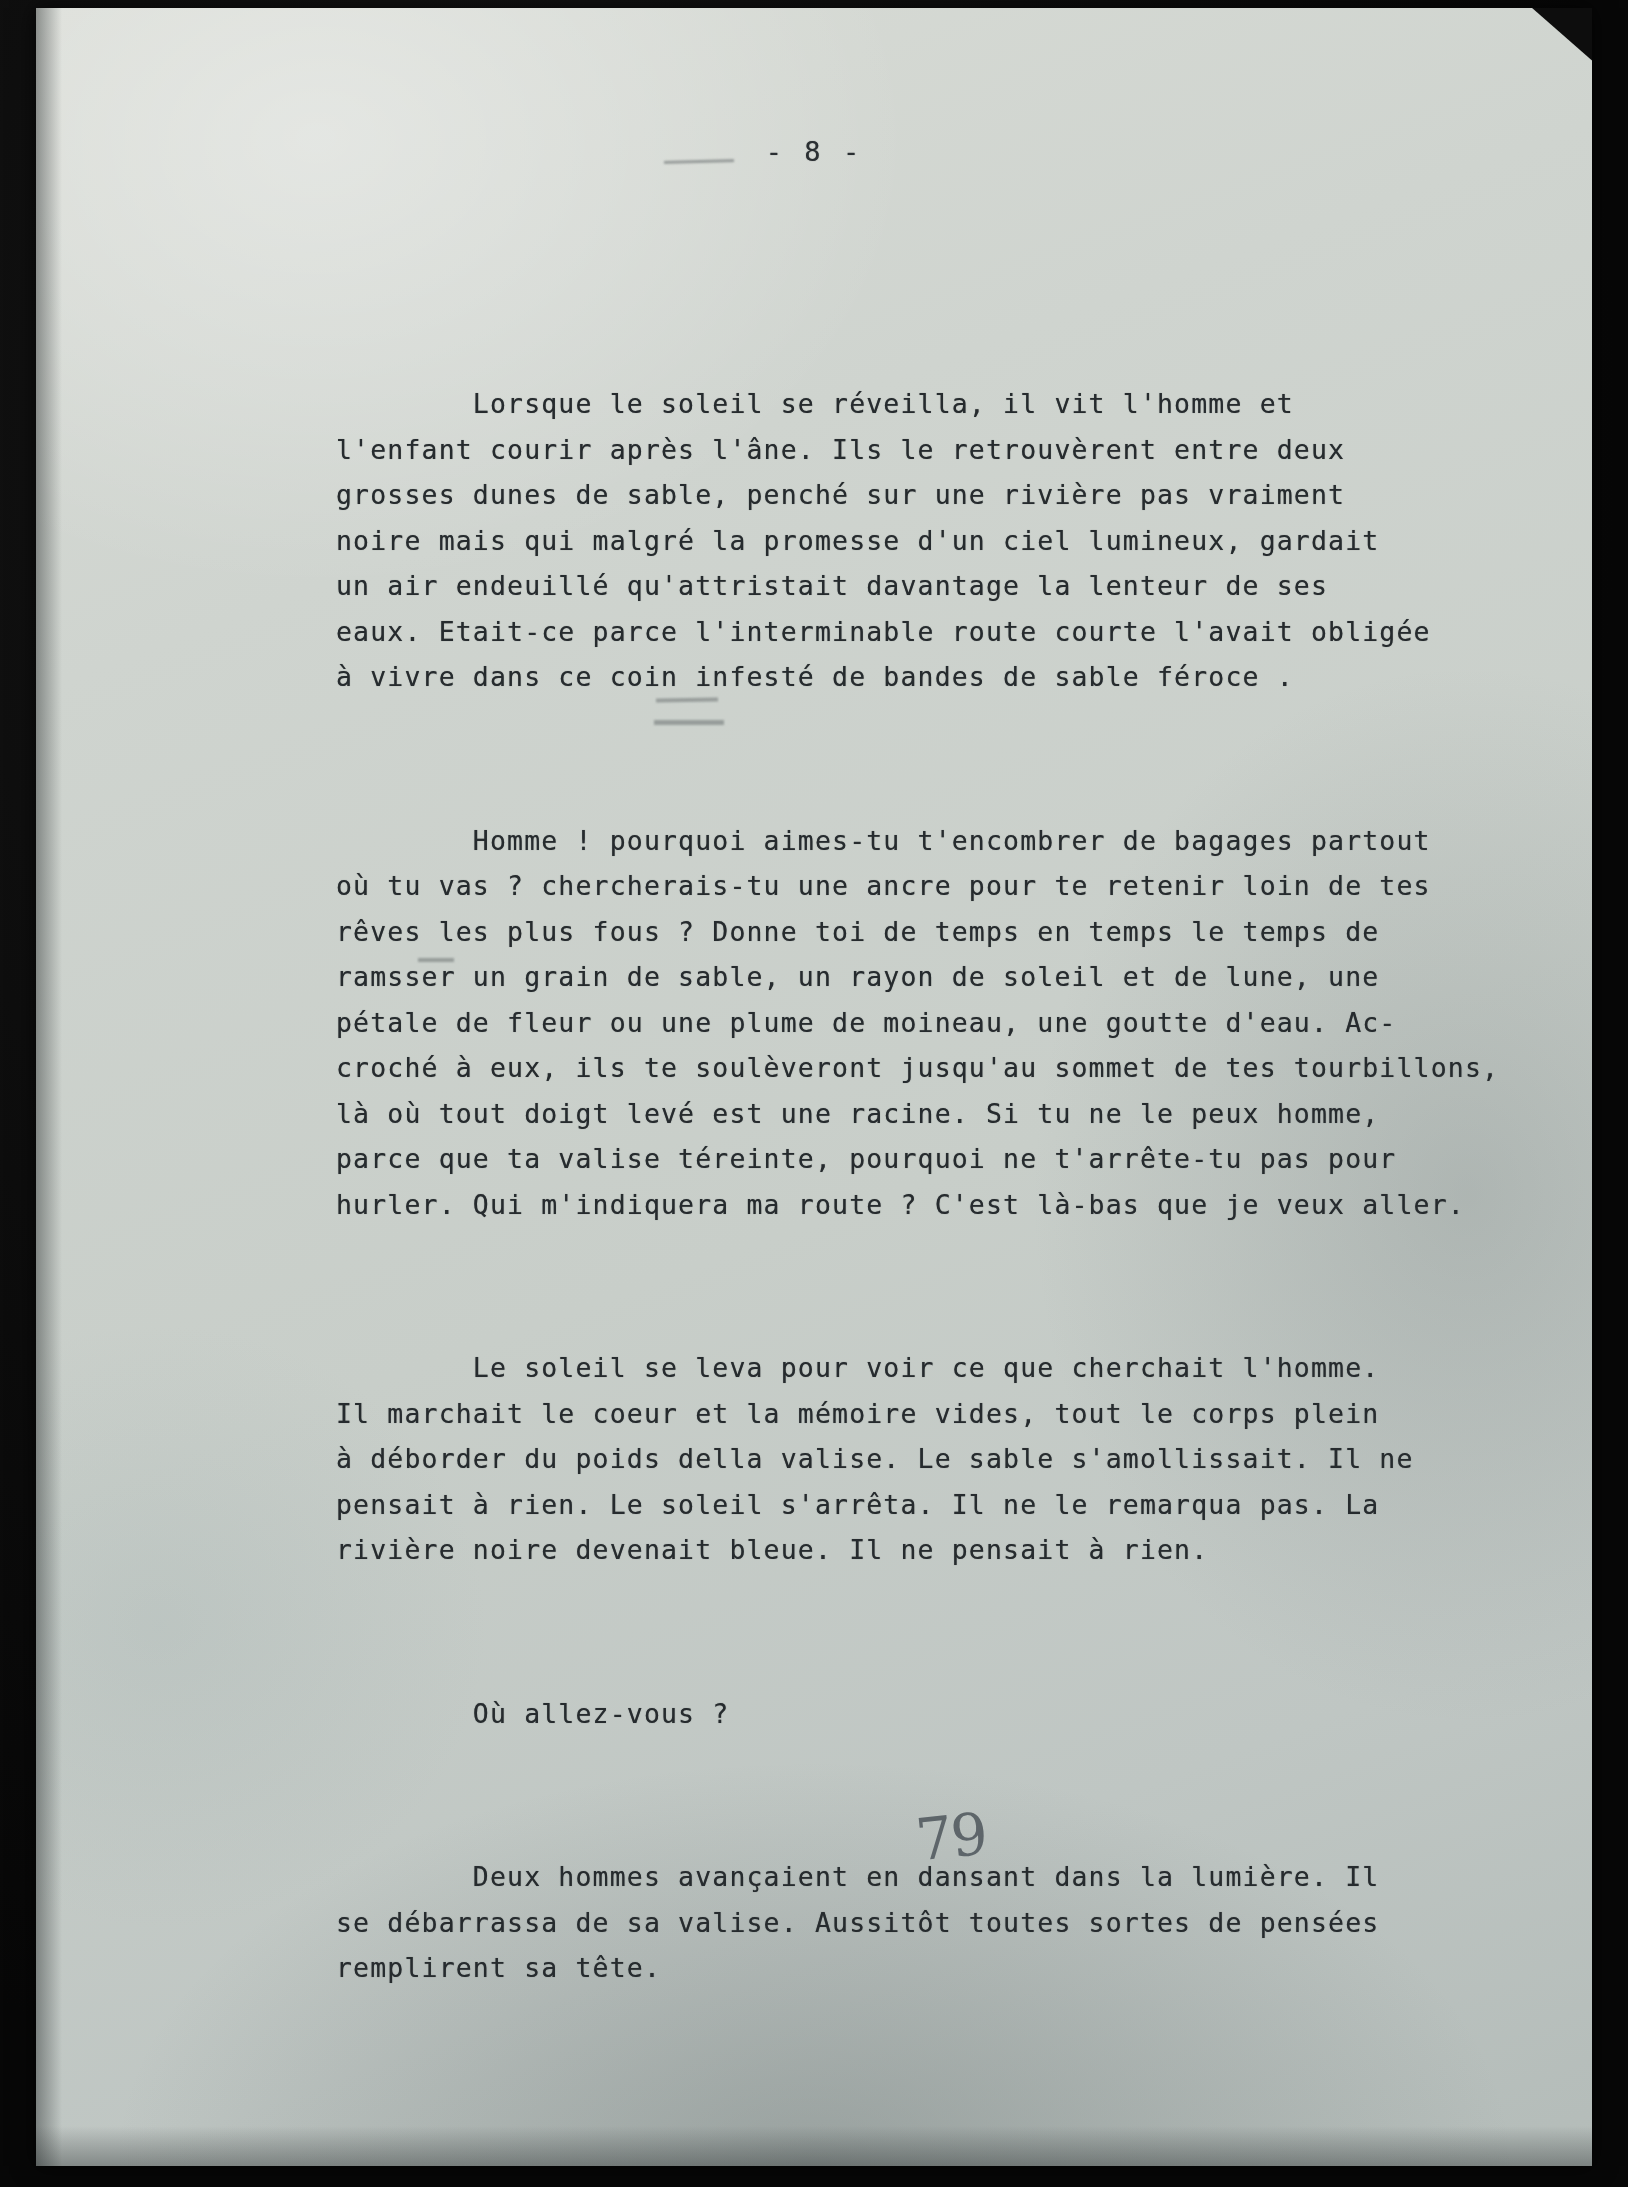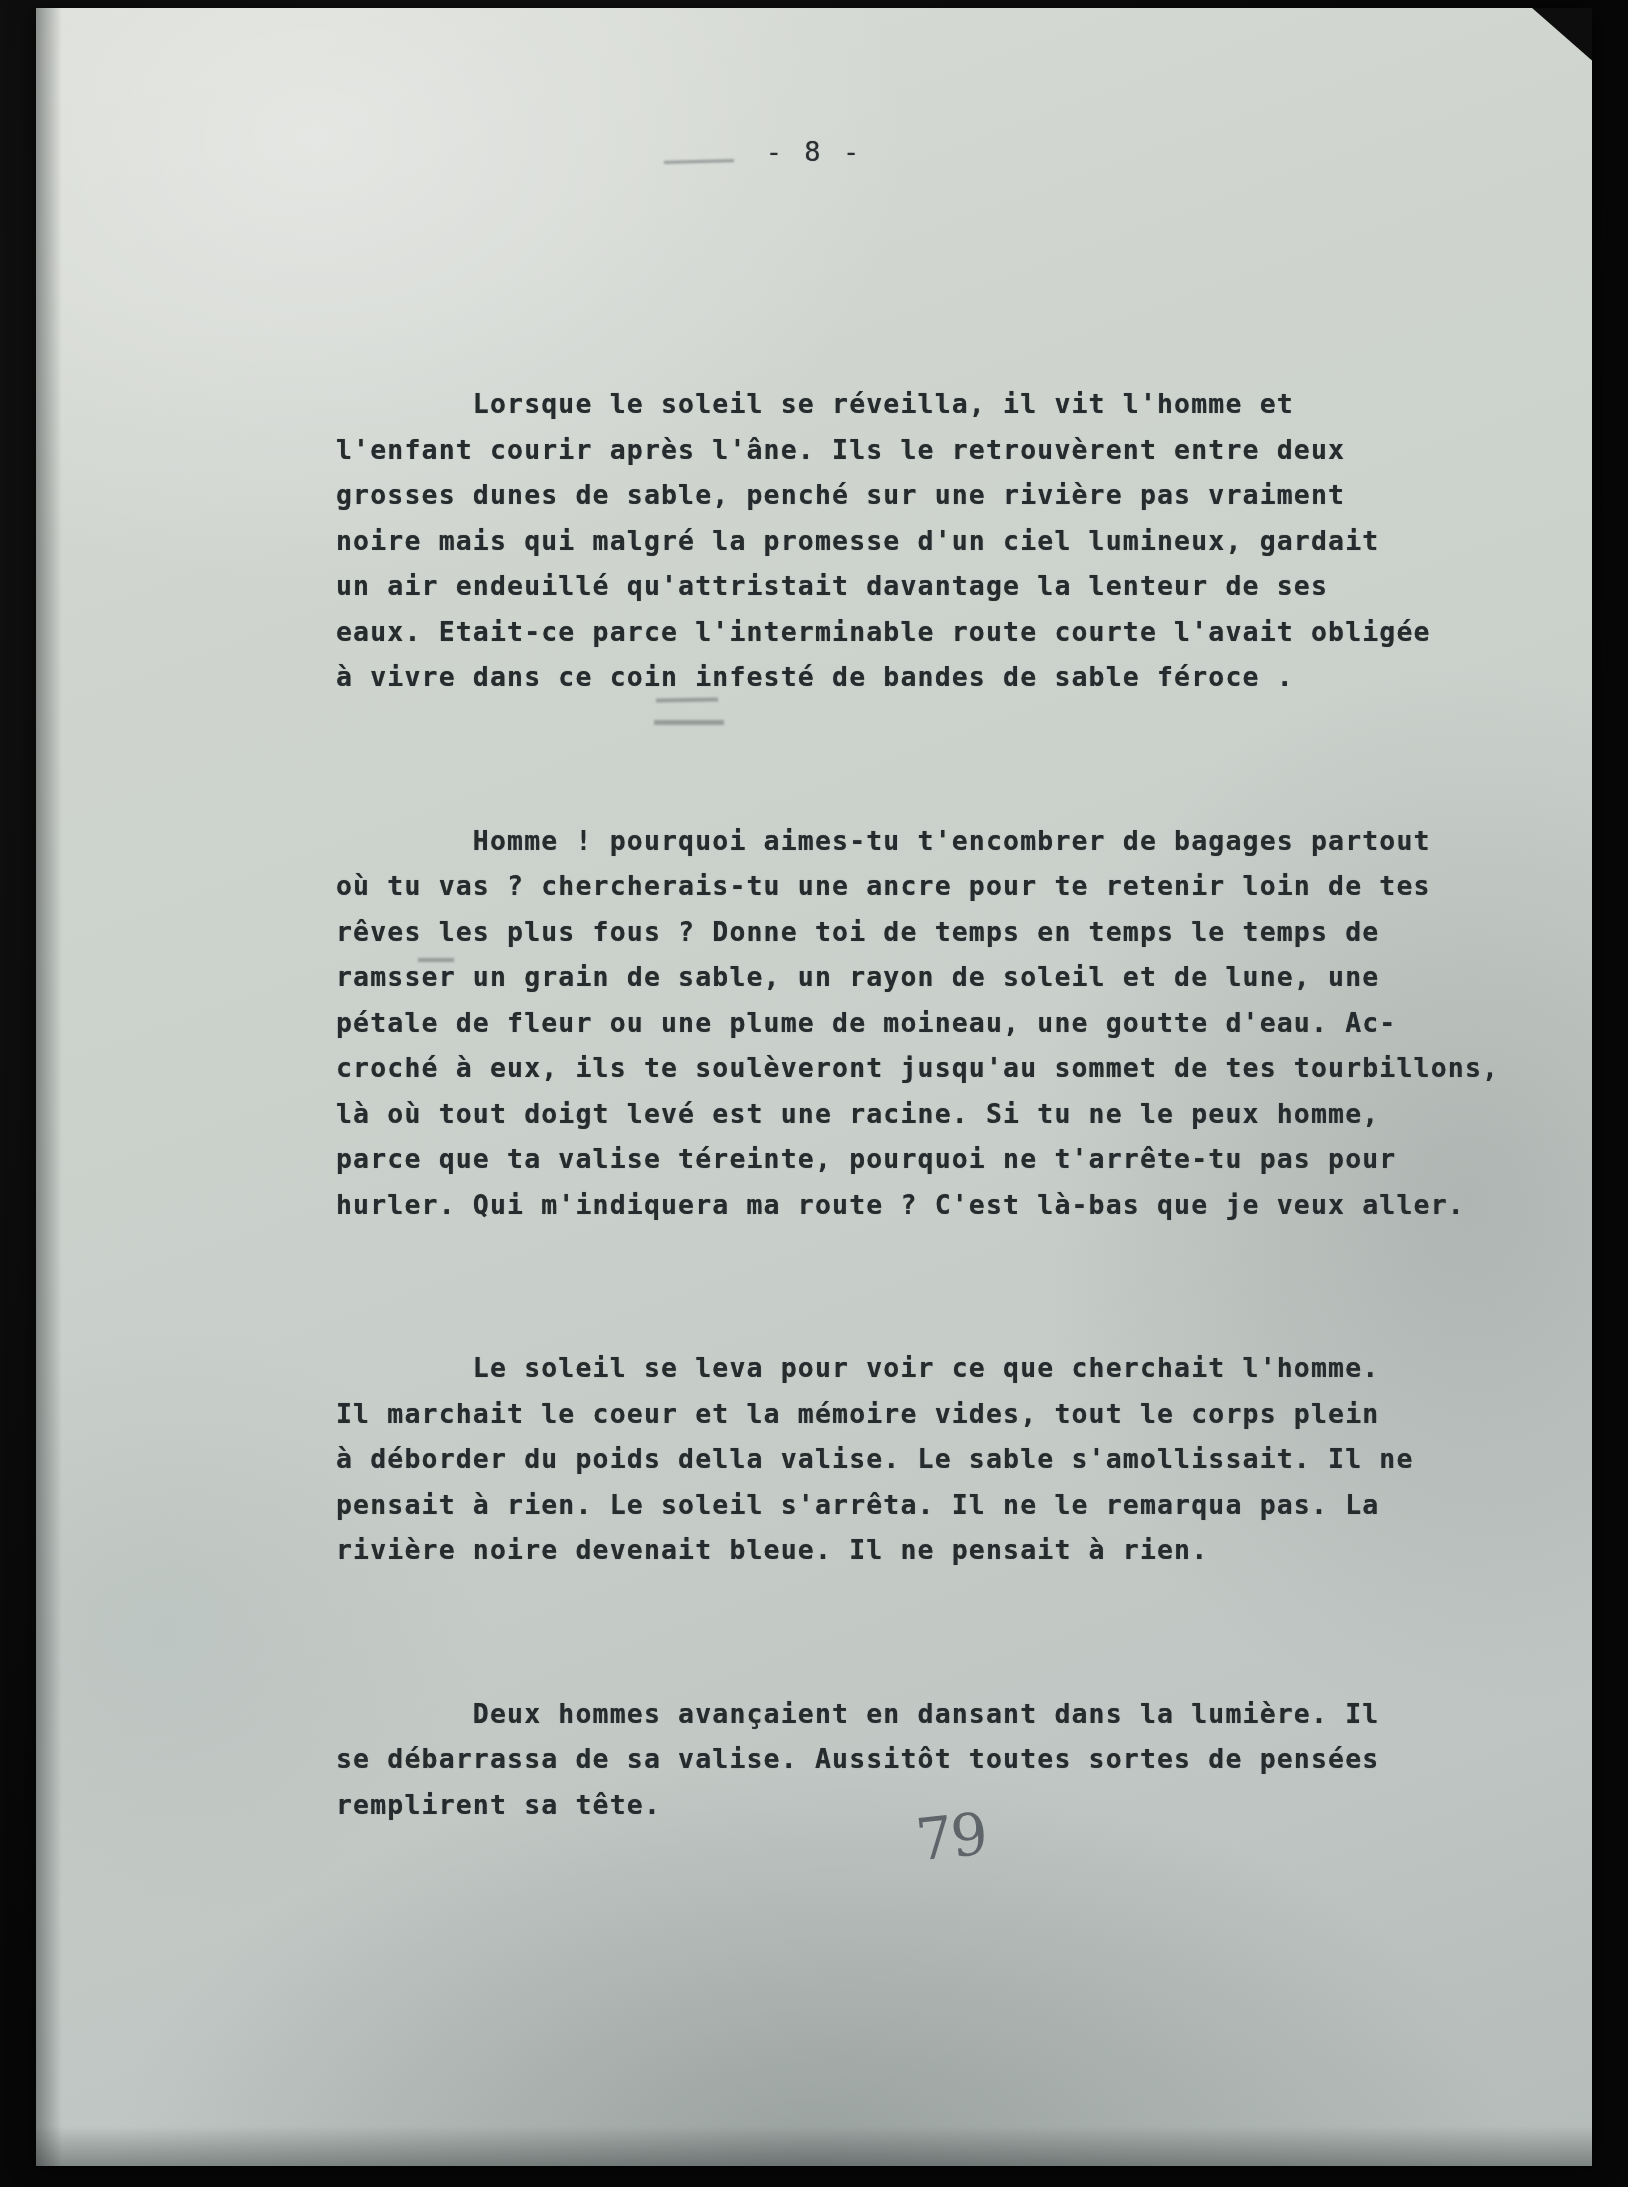--- a/index.html
+++ b/index.html
@@ -109,21 +109,20 @@
     font-size: 26.5px;
     line-height: 45.5px;
     letter-spacing: 1.15px;
     color: #262b2e;
     white-space: pre-wrap;
     text-shadow: 0 0 .8px rgba(25,30,32,.55);
   }
   .para {
     margin: 0 0 27px 0;
     white-space: pre-wrap;
-    font-weight: bold;
   }
 
   
   .body-text, .page-number {
     font-family: "DejaVu Sans Mono", monospace;
     font-weight: 500;
   }
 
   
   .pencil-number {
@@ -176,20 +175,21 @@
 pétale de fleur ou une plume de moineau, une goutte d'eau. Ac-
 croché à eux, ils te soulèveront jusqu'au sommet de tes tourbillons,
 là où tout doigt levé est une racine. Si tu ne le peux homme,
 parce que ta valise téreinte, pourquoi ne t'arrête-tu pas pour
 hurler. Qui m'indiquera ma route ? C'est là-bas que je veux aller.</p>
       <p class="para">        Le soleil se leva pour voir ce que cherchait l'homme.
 Il marchait le coeur et la mémoire vides, tout le corps plein
 à déborder du poids della valise. Le sable s'amollissait. Il ne
 pensait à rien. Le soleil s'arrêta. Il ne le remarqua pas. La
 rivière noire devenait bleue. Il ne pensait à rien.</p>
+      <p class="para">        Où allez-vous ?</p>
       <p class="para">        Deux hommes avançaient en dansant dans la lumière. Il
 se débarrassa de sa valise. Aussitôt toutes sortes de pensées
 remplirent sa tête.</p>
       
       
       
     </div>
 
     <div class="smudge" style="left:620px; top:690px; width:62px; height:4px; transform:rotate(-1deg);"></div>
     <div class="smudge" style="left:618px; top:712px; width:70px; height:5px;"></div>

